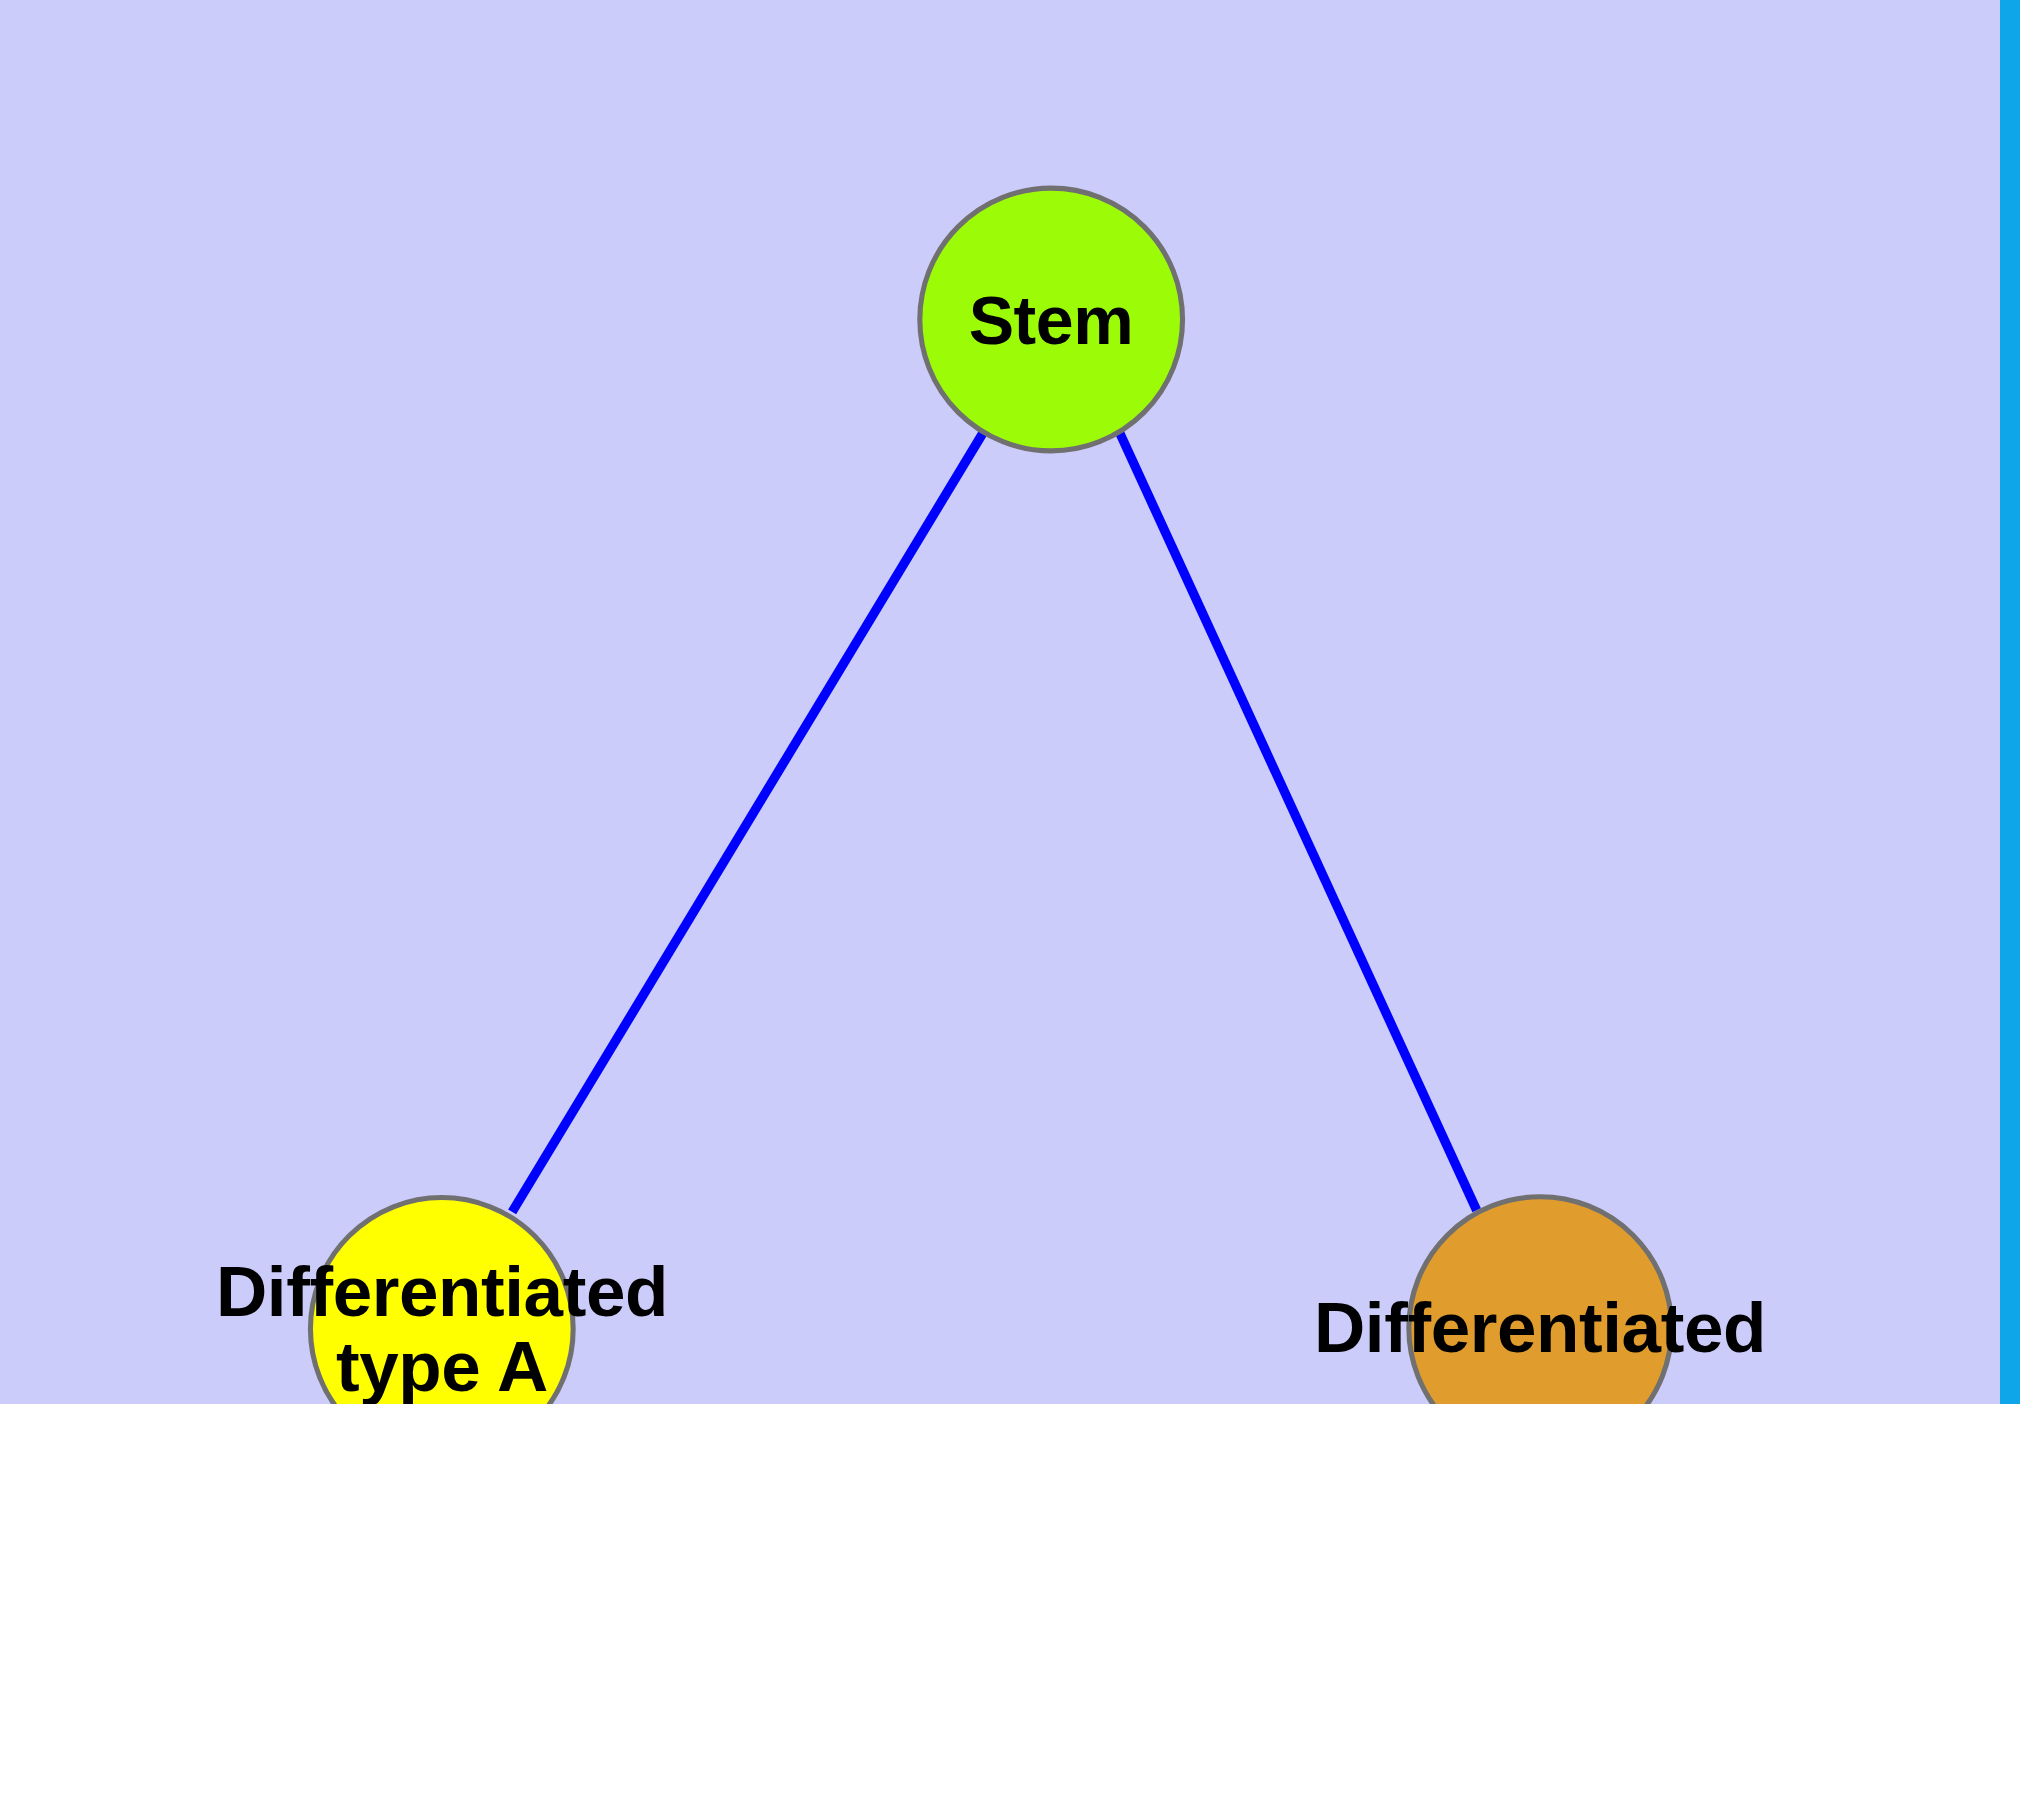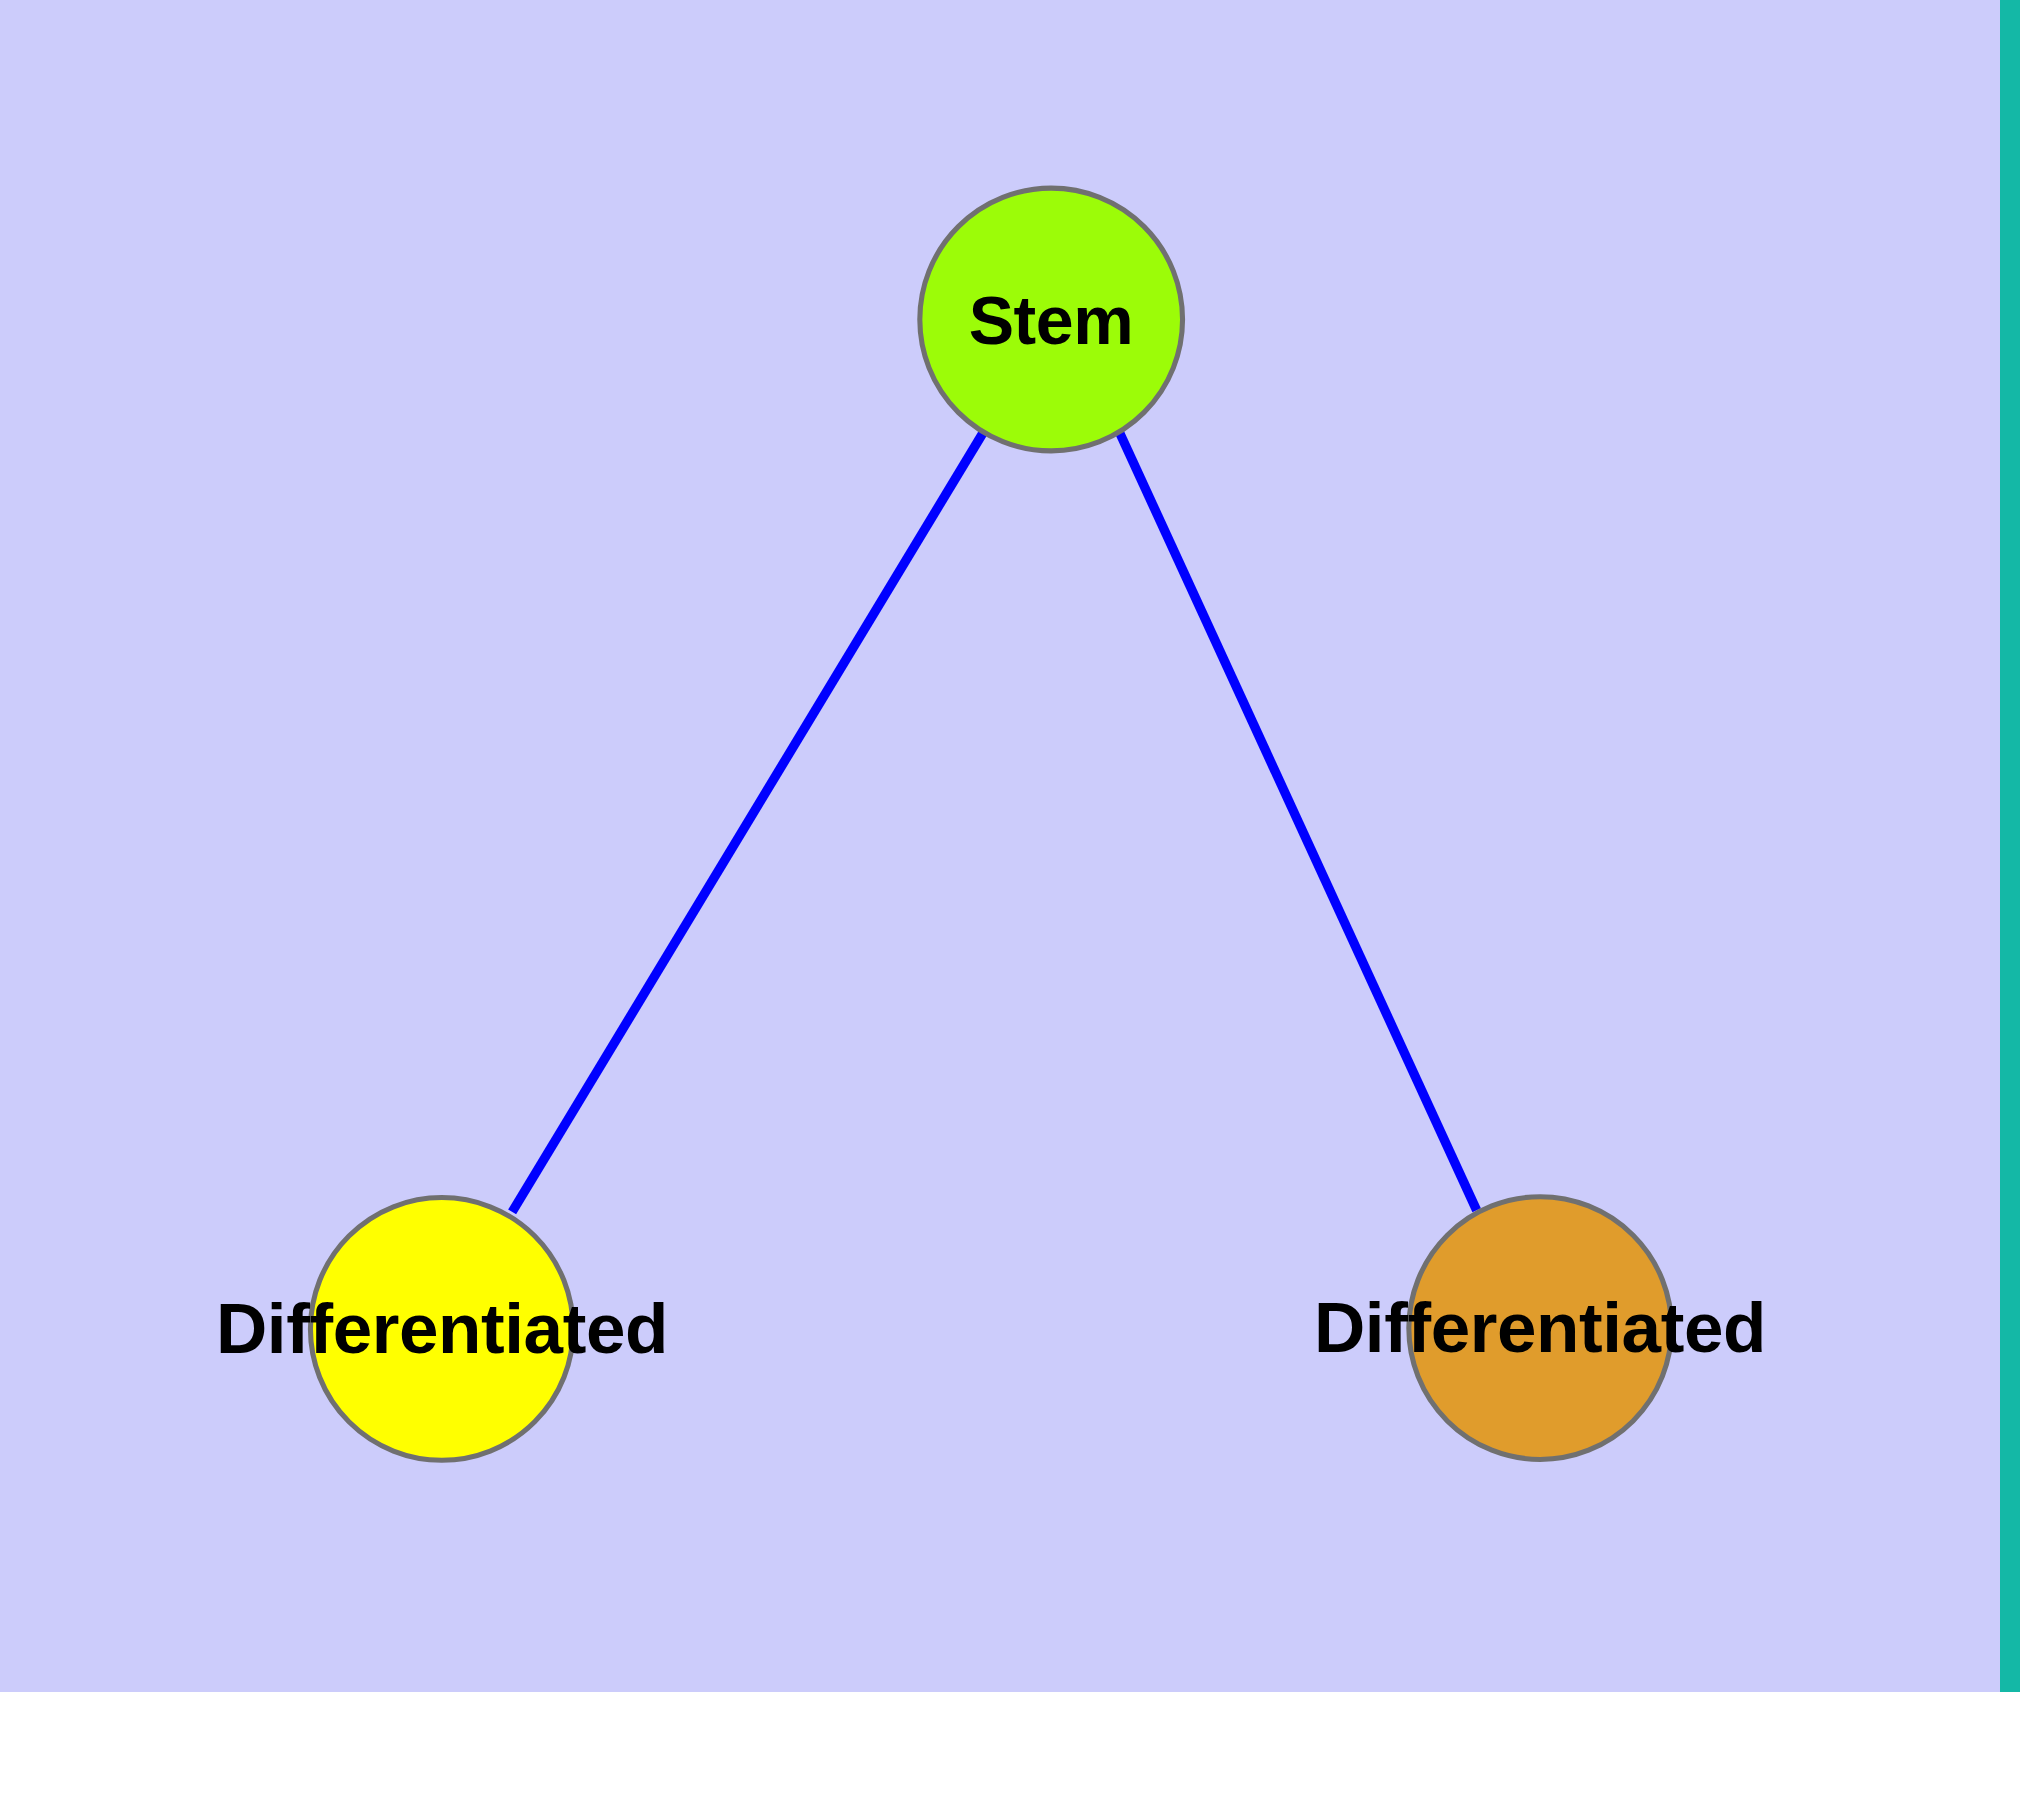--- a/index.html
+++ b/index.html
@@ -59,36 +59,36 @@
   .label-root {
     font-size: 68px;
   }
   .label-leaf {
     font-size: 71px;
   }
 </style>
 </head>
 <body>
 
-<div id="canvas" style="width: 2021px; height: 1692px; background: #14b8a6;">
+<div id="canvas" style="width: 2021px; height: 1404px; background: #0ea5e9;">
 
   <div id="plot-area" style="background: rgb(204, 204, 251);"></div>
 
   <svg id="graph-svg" viewBox="0 0 2384 2138" xmlns="http://www.w3.org/2000/svg">
     <g id="edges-layer">
         <line class="edge-line" x1="1160" y1="510" x2="604" y2="1430" stroke="#0000ff"></line>
         <line class="edge-line" x1="1321" y1="511" x2="1742" y2="1428" stroke="#0000ff"></line>
       </g>
     <g id="nodes-layer">
         <circle class="node-circle" cx="1240" cy="377" r="155" fill="#9cfc08" stroke="#707070"></circle>
         <circle class="node-circle" cx="521" cy="1568" r="155" fill="#ffff00" stroke="#707070"></circle>
         <circle class="node-circle" cx="1817" cy="1567" r="155" fill="#e09c2c" stroke="#707070"></circle>
       </g>
   </svg>
 
   <div id="labels-layer">
       <div class="node-label label-root" style="left: 1051px; top: 320px; color: rgb(0, 0, 0);"><div>Stem</div></div>
-      <div class="node-label label-leaf" style="left: 442px; top: 1329px; color: rgb(0, 0, 0);"><div>Differentiated</div></div>
+      <div class="node-label label-leaf" style="left: 442px; top: 1329px; color: rgb(0, 0, 0);"><div>Differentiated</div><div>type A</div></div>
       <div class="node-label label-leaf" style="left: 1540px; top: 1328px; color: rgb(0, 0, 0);"><div>Differentiated</div></div>
     </div>
 
 </div>
 
 
 </body></html>

